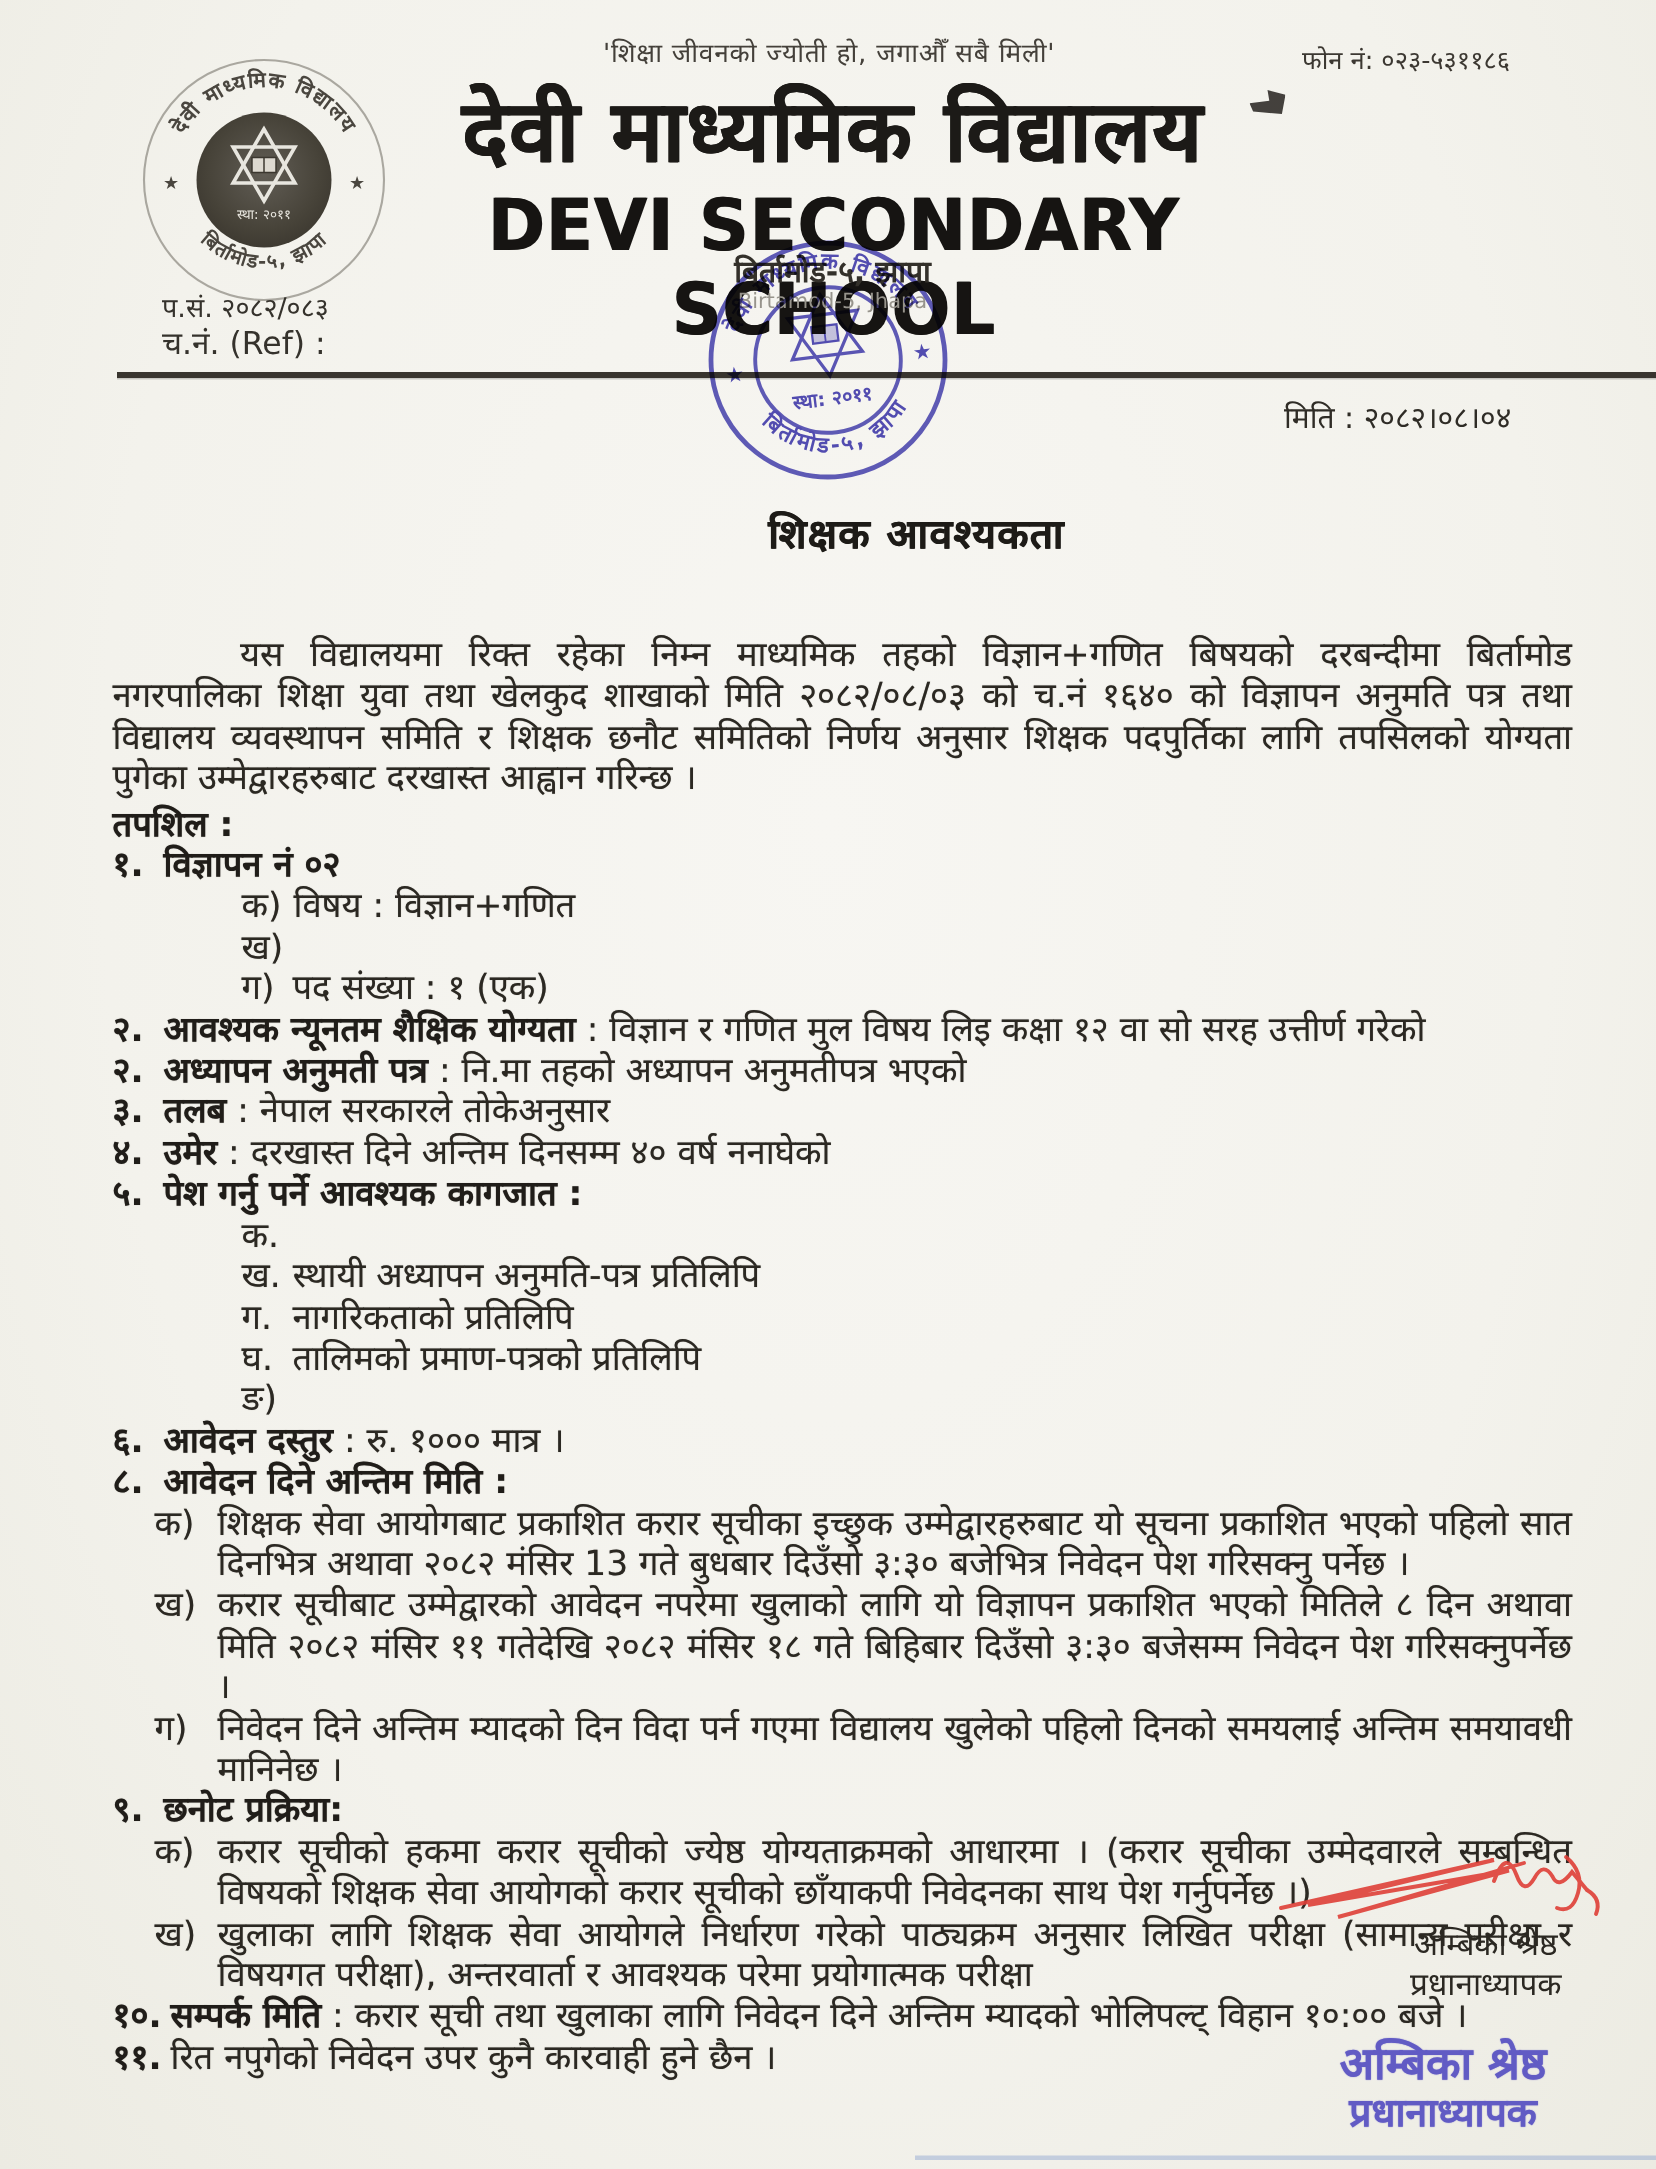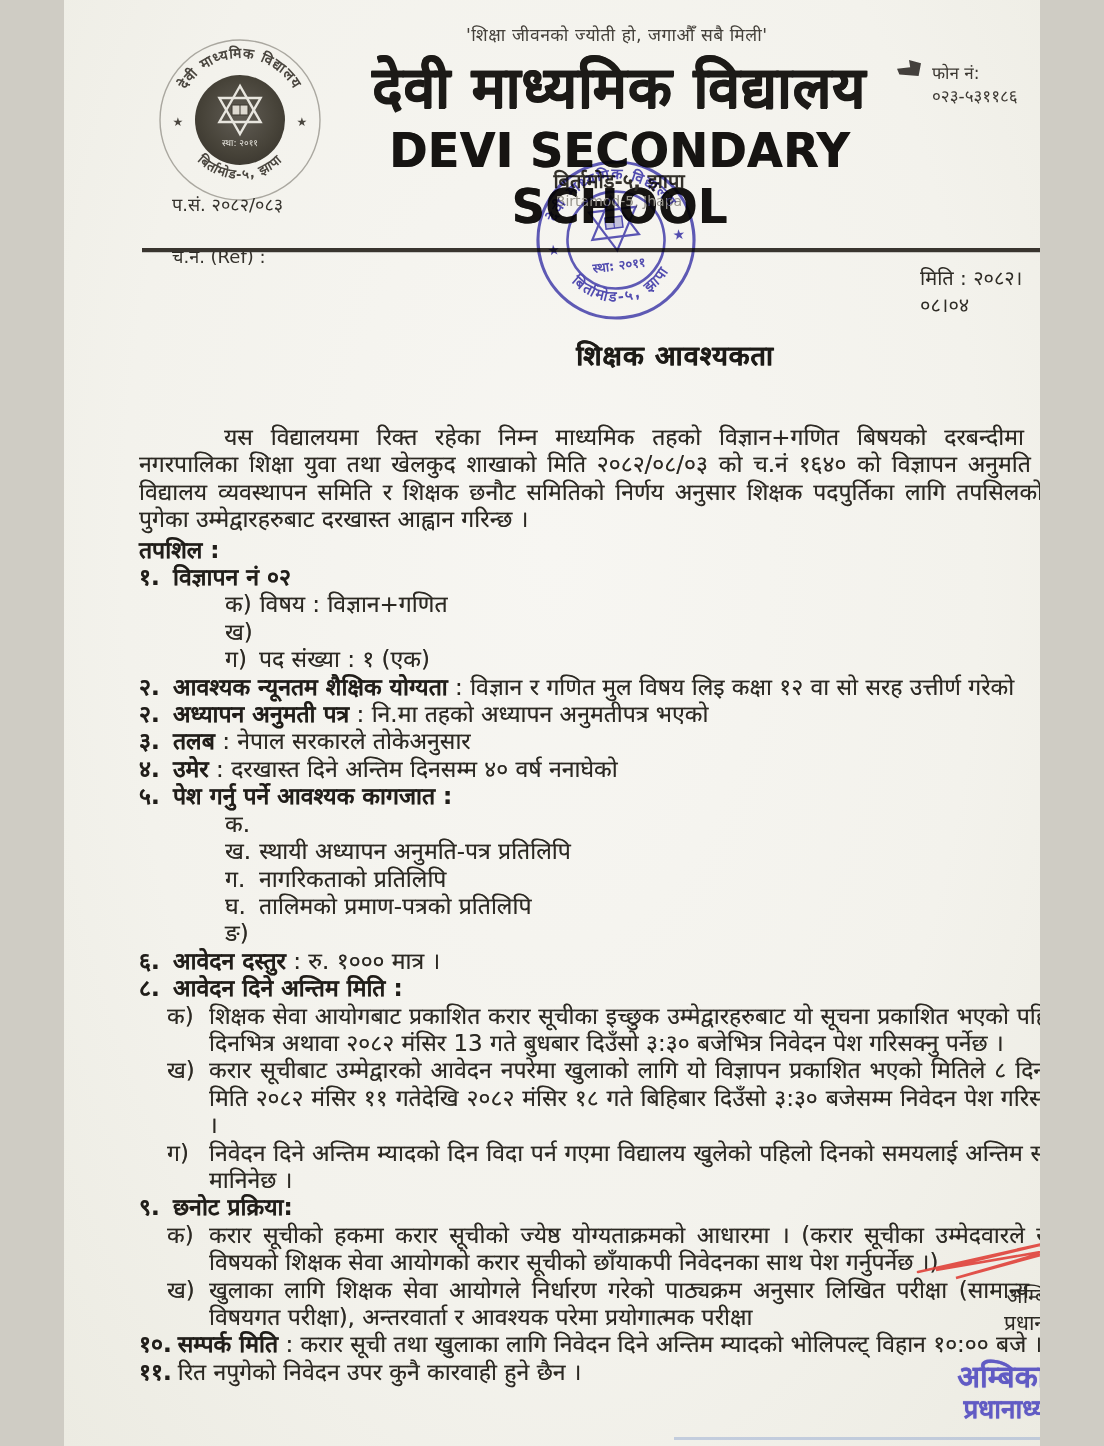--- a/index.html
+++ b/index.html
@@ -1,34 +1,34 @@
 <!DOCTYPE html>
 <html><head>
 <meta charset="utf-8">
 <style>
   html,body{margin:0;padding:0;background:#cfccc4;}
   .page{
-    position:relative;width:976px;height:1446px;margin:0 auto;overflow:hidden;
+    position:relative;width:1104px;height:1446px;margin:0 auto;overflow:hidden;
     background:radial-gradient(ellipse at 50% 38%, #f7f6f2 0%, #f3f2ec 62%, #ecebe2 100%);
     font-family:"DejaVu Sans","Liberation Sans",sans-serif;
     color:#2d2a24;
   }
   .abs{position:absolute;}
   
   .tagline{left:402px;top:22px;font-size:17.5px;color:#44403a;letter-spacing:.5px;}
-  .phone{left:868px;top:28px;font-size:17px;color:#3c3832;margin-top:33px;}
+  .phone{left:868px;top:28px;font-size:17px;color:#3c3832;}
   .school-np{left:220px;top:46px;width:670px;text-align:center;font-size:57px;font-weight:700;
     color:#1c1a17;letter-spacing:1px;text-shadow:.8px 0 0 #1c1a17, 0 .5px 0 #1c1a17;}
   .school-en{left:228px;top:122px;width:655px;text-align:center;font-size:46px;font-weight:700;
     color:#161412;letter-spacing:.5px;transform:scaleY(1.04);transform-origin:top;
     text-shadow:.8px 0 0 #161412;}
   .addr-np{left:330px;top:167px;width:450px;text-align:center;font-size:20px;font-weight:700;color:#33302a;}
   .addr-en{left:330px;top:193px;width:450px;text-align:center;font-size:14px;color:#97948c;}
   .ref1{left:108px;top:192px;font-size:18px;color:#35322c;}
-  .ref2{left:108px;top:244px;font-size:18px;color:#35322c;}
+  .ref2{left:108px;top:214px;font-size:21px;color:#35322c;}
   .divider{left:78px;top:248px;width:1026px;height:4px;background:#39352f;box-shadow:0 1px 0 rgba(0,0,0,.18);}
   .date-line{left:856px;top:264px;font-size:20px;color:#2f2c26;}
   
   .logo-wrap{left:94px;top:38px;width:164px;height:164px;}
   .stamp-wrap{left:470px;top:158px;width:164px;height:164px;transform:rotate(-7deg);
     mix-blend-mode:multiply;opacity:.9;}
   
   .notice-title{left:512px;top:336px;font-size:27px;font-weight:700;color:#1d1b17;letter-spacing:1px;
     text-shadow:.5px 0 0 #1d1b17;}
   .doc-body{left:75px;top:424px;width:973px;font-size:23px;line-height:27.4px;color:#2b2822;

